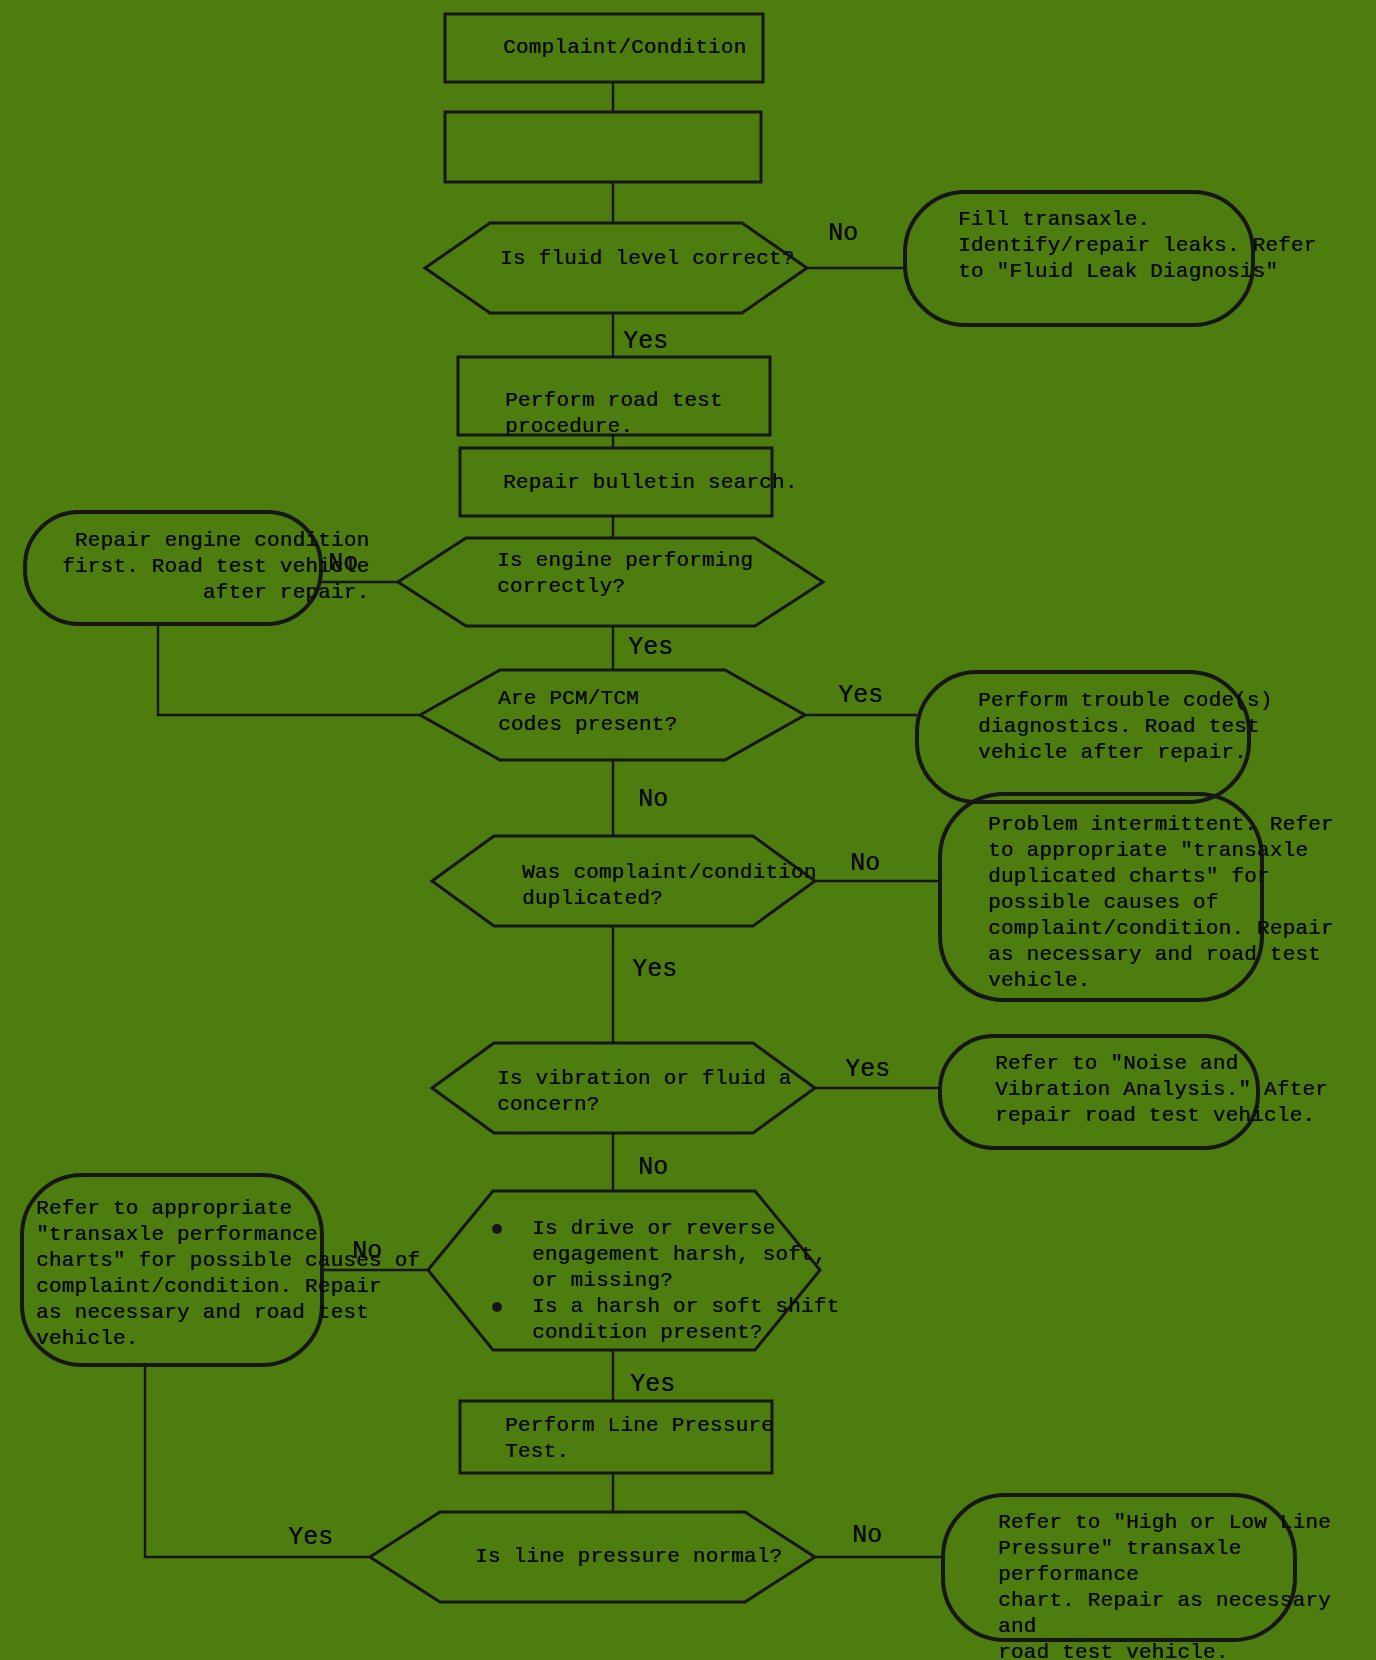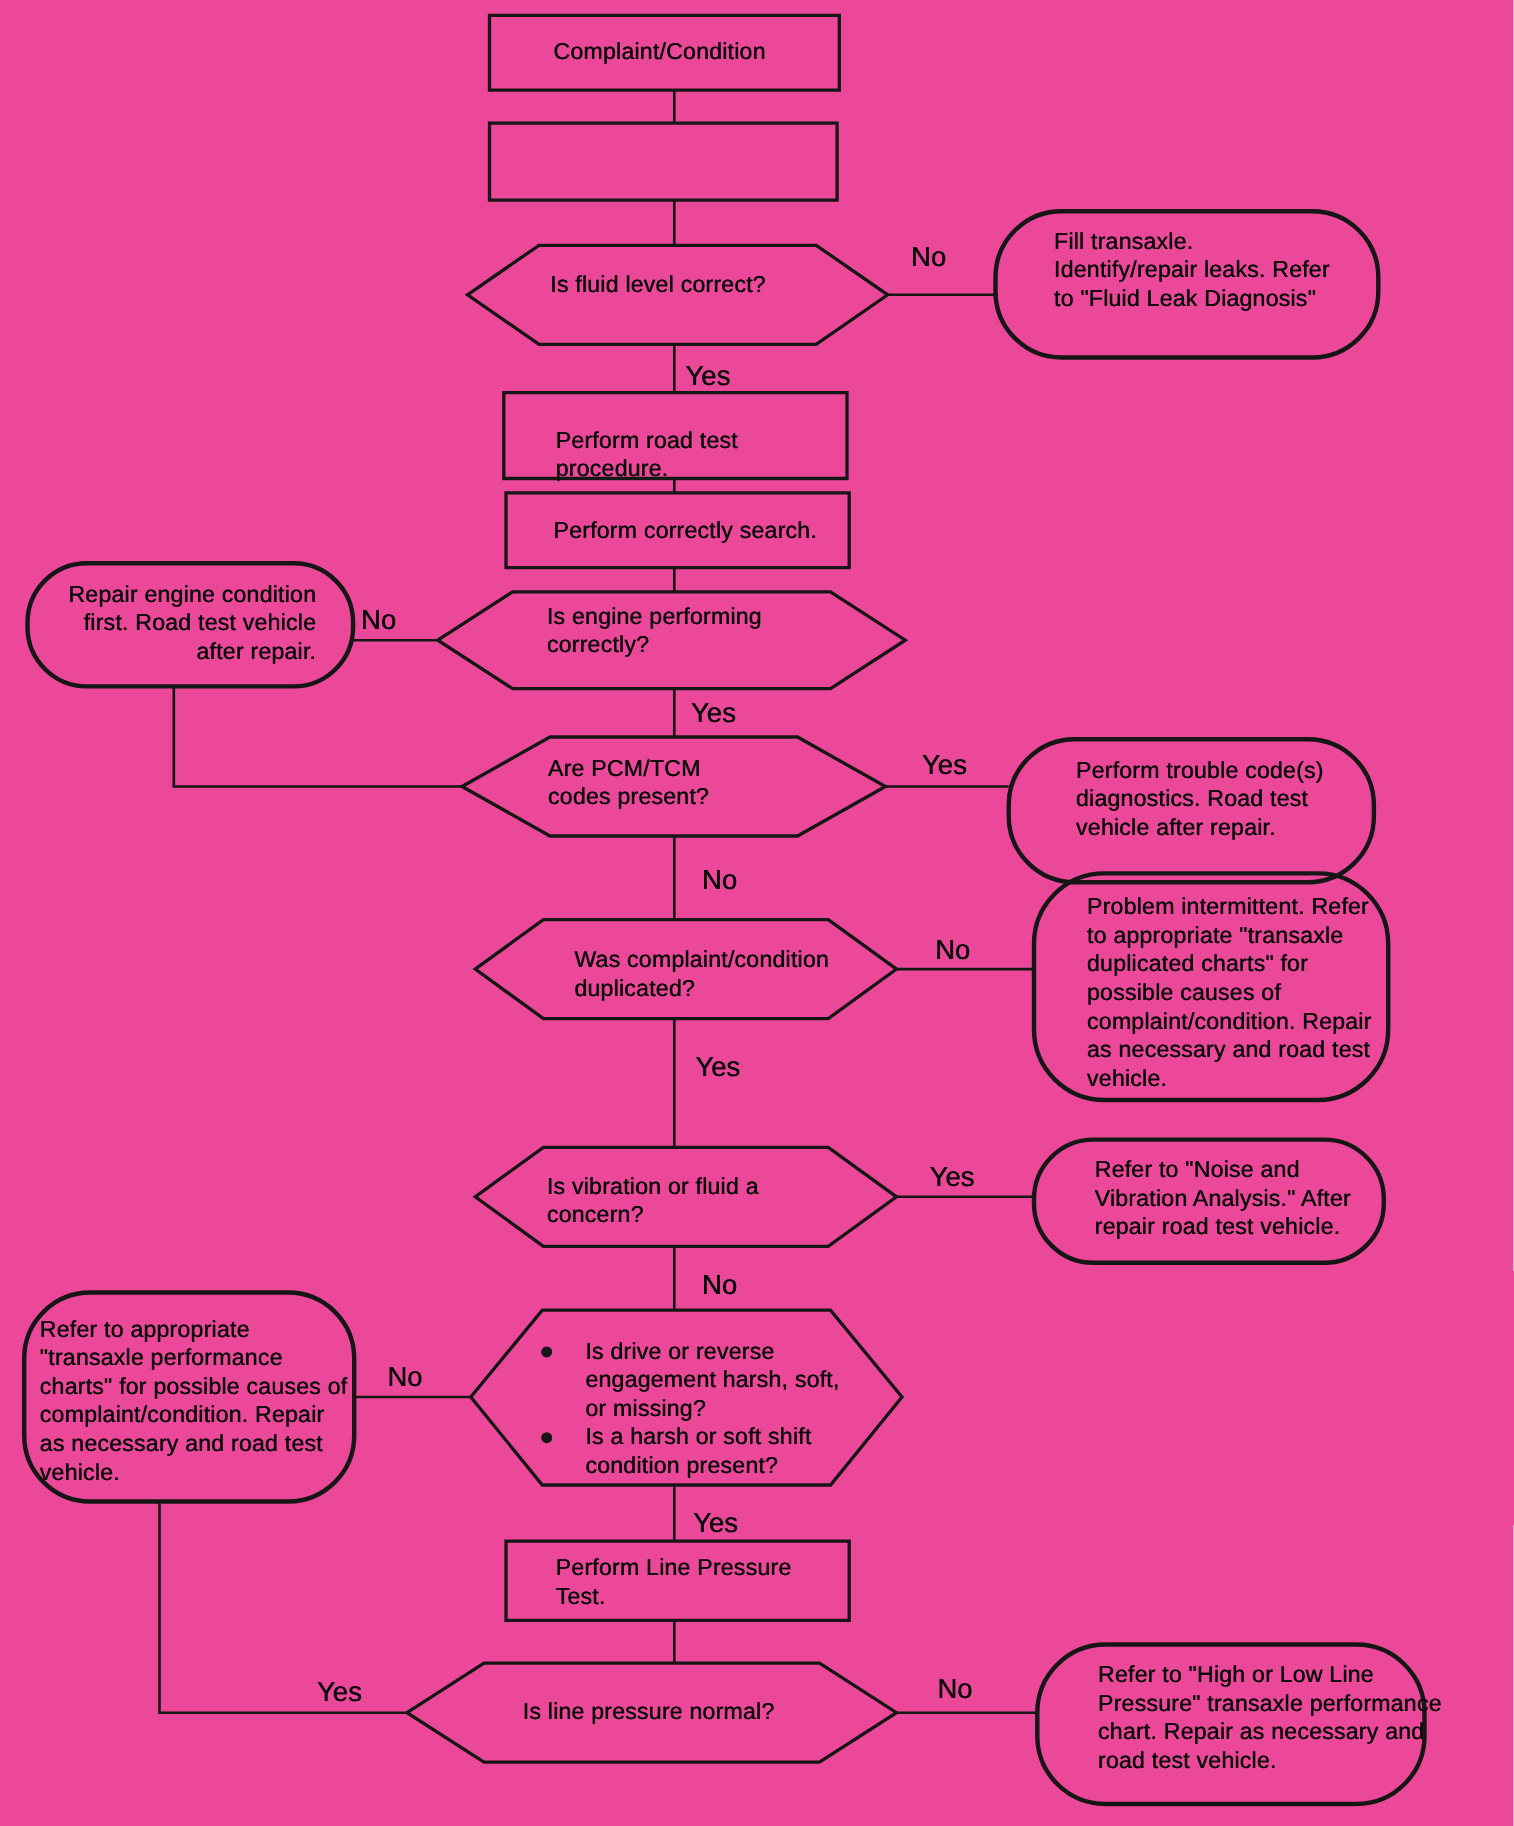--- a/index.html
+++ b/index.html
@@ -1,19 +1,19 @@
 <!DOCTYPE html>
 <html><head>
 <meta charset="utf-8">
 <style>
   html,body { margin:0; padding:0; background:#ffffff; }
   .canvas {
     position:relative; width:1376px; height:1660px;
-    background:#ec4899; overflow:hidden;
-    font-family:Liberation Sans, sans-serif; color:#0c0c0c;
+    background:#4d7c0f; overflow:hidden;
+    font-family:Liberation Mono, monospace; color:#0c0c0c;
   }
   svg.diagram { position:absolute; left:0; top:0; }
   svg.diagram * { vector-effect:non-scaling-stroke; }
   .shape { fill:none; stroke:#161616; }
   .rectShape { stroke-width:3px; }
   .hexShape { stroke-width:3px; stroke-linejoin:miter; }
   .roundShape { stroke-width:4px; }
   .connector { stroke:#161616; stroke-width:2.4px; fill:none; }
   .bullet { fill:#161616; stroke:none; }
   .txt {
@@ -80,21 +80,21 @@
     <circle class="bullet" cx="497" cy="1307" r="5"></circle>
   </svg>
 
   <div class="txt" style="left:503px; top:35px;">Complaint/Condition</div>
   <div class="txt" style="left:500px; top:246px;">Is fluid level correct?</div>
   <div class="txt" style="left:958px; top:207px;">Fill transaxle.
 Identify/repair leaks. Refer
 to "Fluid Leak Diagnosis"</div>
   <div class="txt" style="left:505px; top:388px;">Perform road test
 procedure.</div>
-  <div class="txt" style="left:503px; top:470px;">Perform correctly search.</div>
+  <div class="txt" style="left:503px; top:470px;">Repair bulletin search.</div>
   <div class="txt" style="left:497px; top:548px;">Is engine performing
 correctly?</div>
   <div class="txt" style="left:62px;  top:528px;text-align:right;">Repair engine condition
 first. Road test vehicle
 after repair.</div>
   <div class="txt" style="left:498px; top:686px;">Are PCM/TCM
 codes present?</div>
   <div class="txt" style="left:978px; top:688px;">Perform trouble code(s)
 diagnostics. Road test
 vehicle after repair.</div>

